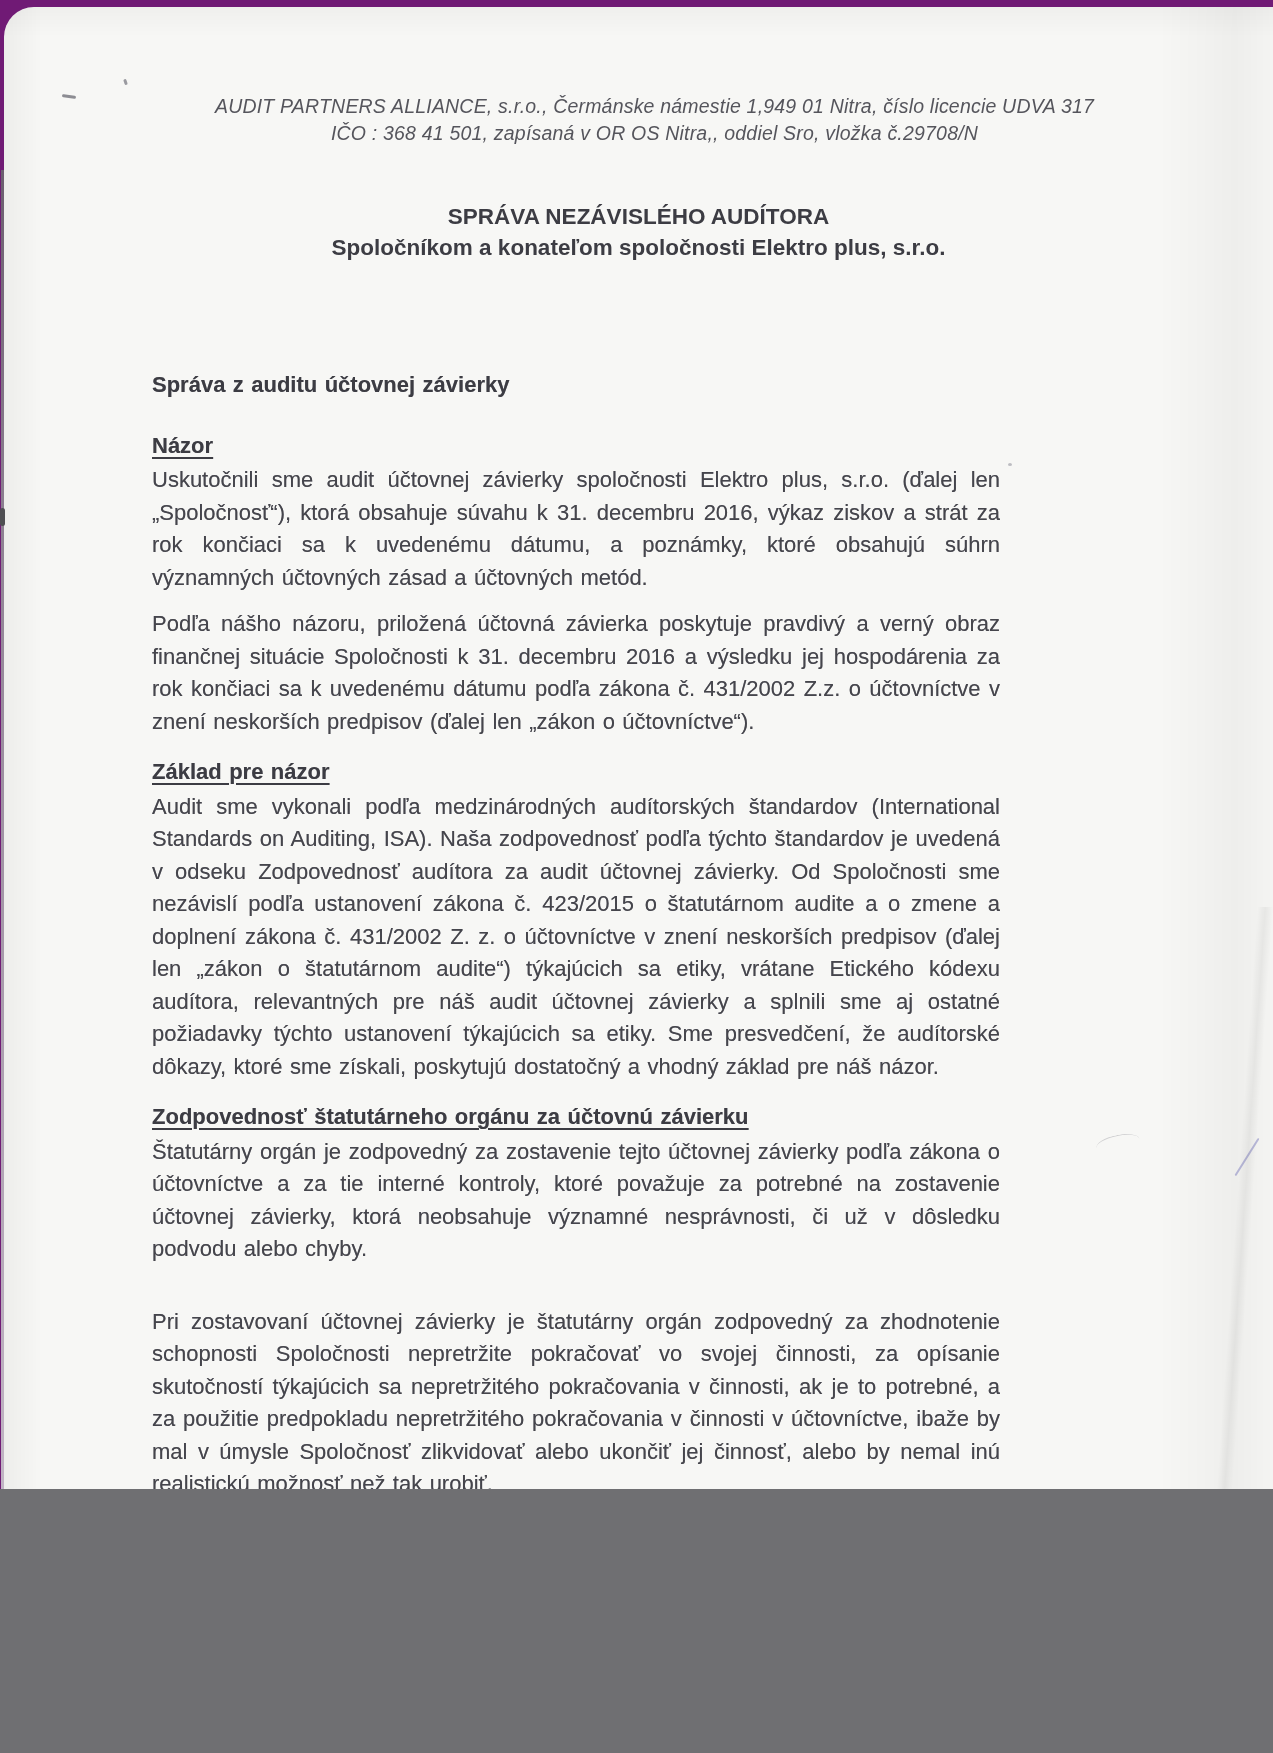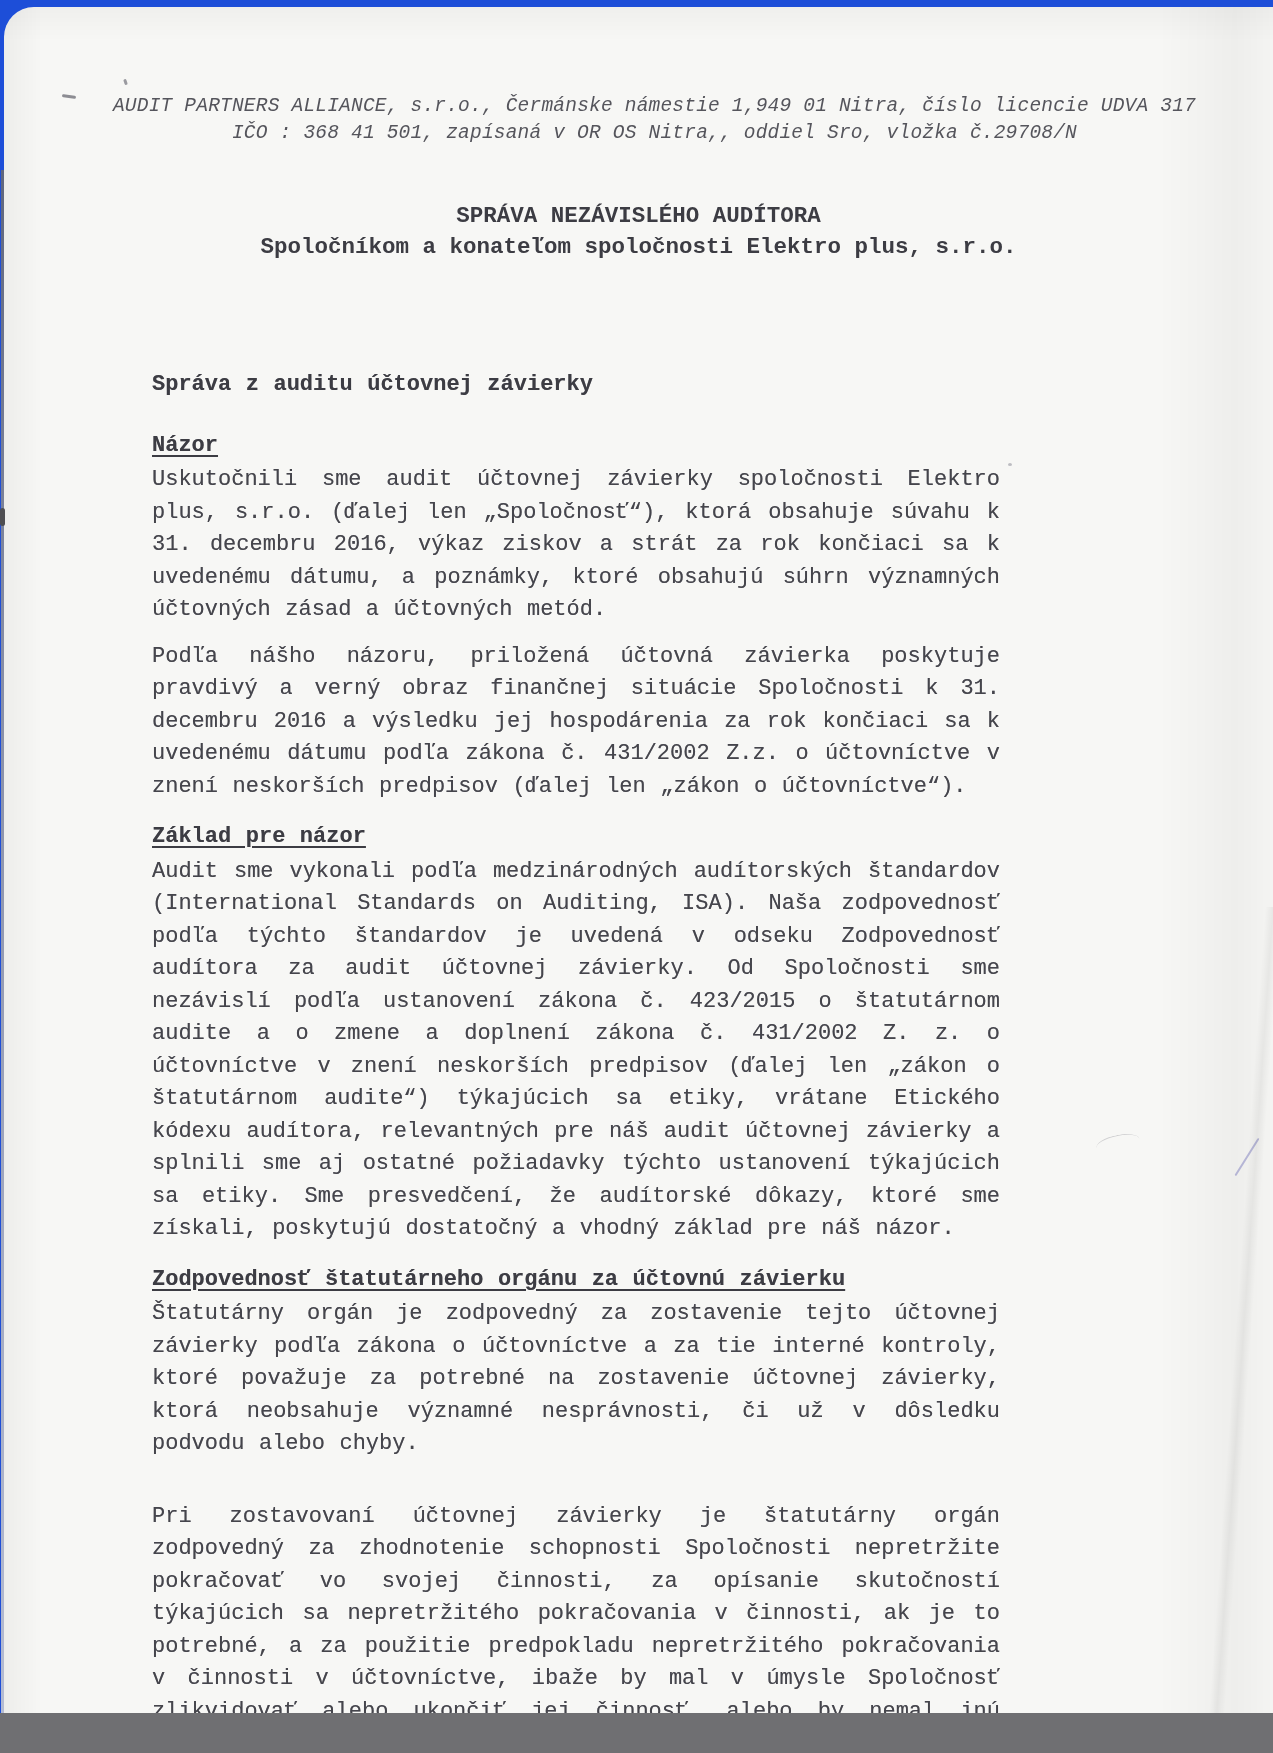--- a/index.html
+++ b/index.html
@@ -1,19 +1,19 @@
 <!DOCTYPE html>
 <html><head>
 <meta charset="utf-8">
 <style>
   html,body { margin:0; padding:0; background:#6f6f72; }
   .scan {
-    position:relative; width:1273px; height:1713px;
-    background:#1d4ed8; overflow:hidden;
-    font-family:Liberation Mono, monospace;
+    position:relative; width:1273px; height:1489px;
+    background:#701a75; overflow:hidden;
+    font-family:Liberation Sans, sans-serif;
   }
   
   .paper {
     position:absolute; top:7px; left:4px; right:0; bottom:0;
     background:#f7f7f5;
     border-top-left-radius:30px;
   }
   .paper-shade {
     position:absolute; inset:0; border-top-left-radius:30px; pointer-events:none;
     background:

